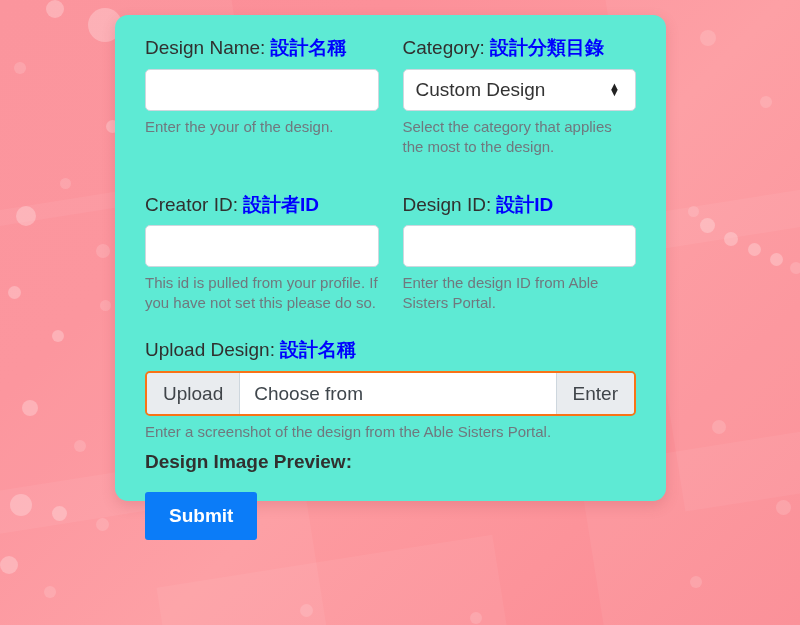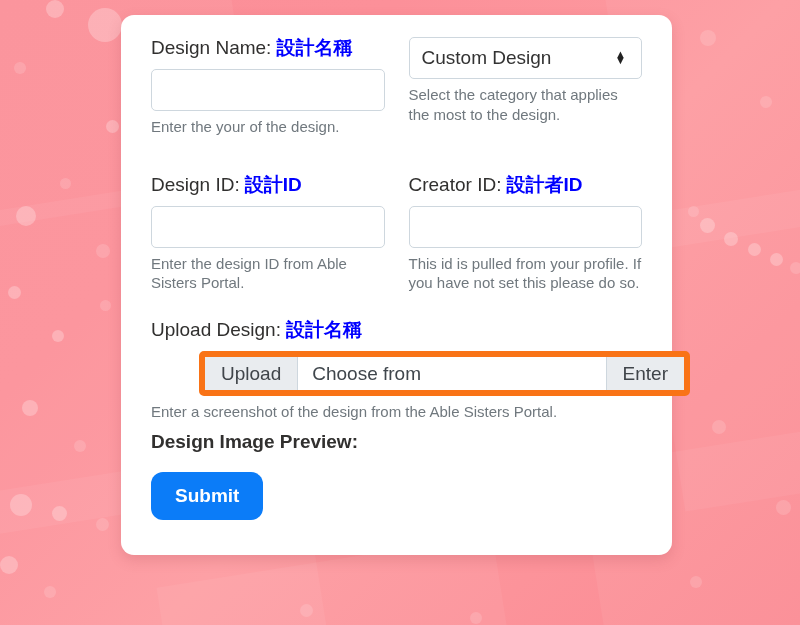--- a/index.html
+++ b/index.html
@@ -29,23 +29,23 @@
   .dot {
     position: absolute;
     border-radius: 50%;
     background: rgba(255,255,255,0.26);
   }
   .dot.faint { background: rgba(255,255,255,0.15); }
 
   
   #card {
     position: absolute;
-    left: 121px; top: 15px;
-    width: 551px; height: 540px;
-    background: #ffffff;
+    left: 115px; top: 15px;
+    width: 551px; height: 486px;
+    background: #5eead4;
     border-radius: 13px;
     box-shadow: 0 5px 14px rgba(150,50,60,0.18);
     padding: 22px 18px 0 18px;
   }
 
   .row { display: flex; }
   .col { width: 50%; padding: 0 12px; }
 
   label.fld-label {
     display: block;
@@ -100,22 +100,21 @@
   .spacer-a { height: 37px; }
   .spacer-b { height: 26px; }
 
   
   .file-group {
     display: flex;
     width: 100%;
     height: 45px;
     border-radius: 5px;
     overflow: hidden;
-    border: 6px solid #f97316;
-    margin-left: 48px;
+    border: 2px solid #f97316;
   }
   .fg-prepend, .fg-append {
     background: #e9ecef;
     display: flex; align-items: center;
     padding: 0 16px;
     font-size: 19px;
     color: #40454a;
   }
   .fg-prepend { border-right: 1px solid #ced7de; }
   .fg-append  { border-left: 1px solid #ced7de; }
@@ -134,21 +133,21 @@
     color: #31302f;
     margin: 9px 0 0 0;
     font-weight: bold;
   }
 
   .btn-submit {
     margin-top: 19px;
     background: #0b7cf8;
     color: #ffffff;
     border: none;
-    border-radius: 12px;
+    border-radius: 3px;
     font-size: 19px;
     font-weight: bold;
     font-family: inherit;
     padding: 13px 24px;
     cursor: pointer;
   }
 </style>
 </head>
 <body>
 
@@ -199,48 +198,51 @@
   <div class="row">
     <div class="col">
       <label class="fld-label">
         <span>Design Name:</span><span class="zh">設計名稱</span>
       </label>
       <input class="ctl" type="text" placeholder="" style="">
       <p class="help">Enter the your of the design.</p>
     </div>
 
     <div class="col">
+      <label class="fld-label">
+        <span>Category:</span><span class="zh">設計分類目錄</span>
+      </label>
       <div class="sel">
         <span class="sel-val">Custom Design</span>
         <span class="chev">
           <span>▲</span>
           <span>▼</span>
         </span>
       </div>
       <p class="help">Select the category that applies the most to the design.</p>
     </div>
   </div>
 
   <div class="spacer-a"></div>
 
   <div class="row">
     <div class="col">
       <label class="fld-label">
+        <span>Creator ID:</span><span class="zh">設計者ID</span>
+      </label>
+      <input class="ctl" type="text" placeholder="" style="">
+      <p class="help">This id is pulled from your profile. If you have not set this please do so.</p>
+    </div>
+
+    <div class="col">
+      <label class="fld-label">
         <span>Design ID:</span><span class="zh">設計ID</span>
       </label>
       <input class="ctl" type="text" placeholder="" style="">
       <p class="help">Enter the design ID from Able Sisters Portal.</p>
-    </div>
-
-    <div class="col">
-      <label class="fld-label">
-        <span>Creator ID:</span><span class="zh">設計者ID</span>
-      </label>
-      <input class="ctl" type="text" placeholder="" style="">
-      <p class="help">This id is pulled from your profile. If you have not set this please do so.</p>
     </div>
   </div>
 
   <div class="spacer-b"></div>
 
   <div class="row">
     <div class="col" style="width:100%;">
       <label class="fld-label">
         <span>Upload Design:</span><span class="zh">設計名稱</span>
       </label>

